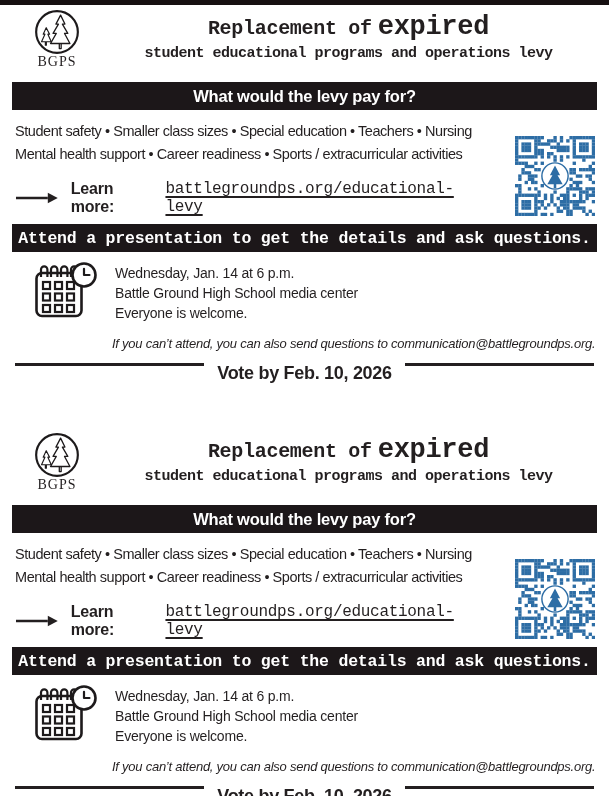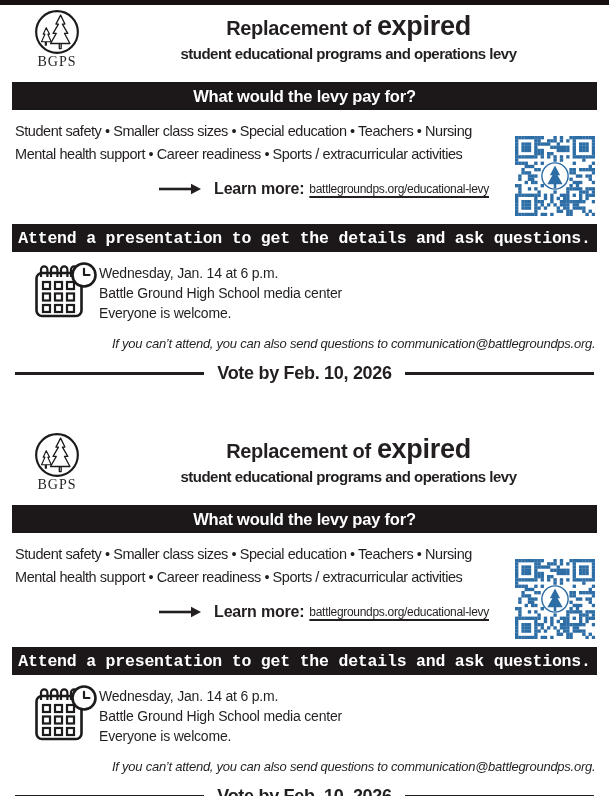--- a/index.html
+++ b/index.html
@@ -12,47 +12,47 @@
     color:var(--text);font-family:"Liberation Sans","DejaVu Sans",sans-serif;
   }
   .top-bar{height:5px;background:#161011;}
   .flyer{padding-top:4px;}
   .flyer.second{margin-top:48px;padding-top:0;}
 
   .header{display:flex;align-items:center;padding:0 12px 0 14px;}
   .logo-block{width:86px;display:flex;flex-direction:column;align-items:center;flex:none;}
   .logo-block svg{display:block;}
   .logo-text{font-family:"Liberation Serif","DejaVu Serif",serif;font-size:14px;letter-spacing:1px;margin-top:-1px;}
-  .title-block{flex:1;text-align:center;font-weight:bold;line-height:1;}
+  .title-block{flex:1;text-align:center;font-weight:bold;line-height:1;font-family:Liberation Mono, monospace;}
   .title-line1{font-size:20px;line-height:27px;letter-spacing:-0.3px;}
   .t-emph{font-size:27px;margin-left:6px;}
   .title-line2{font-size:15px;line-height:24px;letter-spacing:-0.5px;white-space:nowrap;}
 
   .banner{margin:12px 12px 0;background:var(--banner_bg);color:var(--banner_text);
     font-weight:bold;font-size:16.5px;letter-spacing:-0.2px;text-align:center;padding:5px 0 4px;}
   .banner.attend{margin-top:8px;font-family:Liberation Mono, monospace;}
 
-  .body-row{display:flex;margin:10px 12px 0 15px;}
+  .body-row{display:flex;margin:10px 12px 0 15px;align-items:center;}
   .body-left{flex:1;min-width:0;}
   .pay-line{font-size:14.5px;line-height:23px;letter-spacing:-0.45px;white-space:nowrap;}
   .learn-row{display:flex;justify-content:flex-end;align-items:center;margin-top:14px;padding-right:16px;}
   .learn-row svg{display:block;margin-right:12px;}
   .learn-label{font-weight:bold;font-size:16px;letter-spacing:-0.2px;}
-  .learn-link{font-size:12px;letter-spacing:-0.3px;margin-left:5px;color:var(--text);
-    text-decoration:underline;text-underline-offset:3px;text-decoration-thickness:1.5px;}
+  .learn-link{font-size:16px;letter-spacing:-0.3px;margin-left:5px;color:var(--text);
+    text-decoration:underline;text-underline-offset:3px;text-decoration-thickness:1.5px;font-family:Liberation Mono, monospace;}
   .qr-block{width:82px;margin-left:10px;padding-top:16px;flex:none;}
   svg.qr{width:80px;height:80px;display:block;}
 
   .event-row{display:flex;margin:8px 0 0 33px;}
   .cal-icon{flex:none;width:66px;}
-  .event-text{font-size:14px;line-height:20px;letter-spacing:-0.2px;padding-top:3px;}
+  .event-text{margin-left:16px;font-size:14px;line-height:20px;letter-spacing:-0.2px;padding-top:3px;}
 
   .note{margin:10px 14px 0 112px;font-size:13px;font-style:italic;letter-spacing:-0.25px;white-space:nowrap;}
 
-  .vote-row{display:flex;align-items:center;margin:12px 15px 0;}
+  .vote-row{display:flex;align-items:flex-start;margin:12px 15px 0;}
   .vote-rule{flex:1;height:3px;background:var(--rule);}
   .vote-text{font-weight:bold;font-size:18px;letter-spacing:-0.3px;margin:0 13px;white-space:nowrap;}
 </style>
 </head>
 <body>
 
 <div class="top-bar"></div>
 
 <div class="flyer">
   <div class="header">

